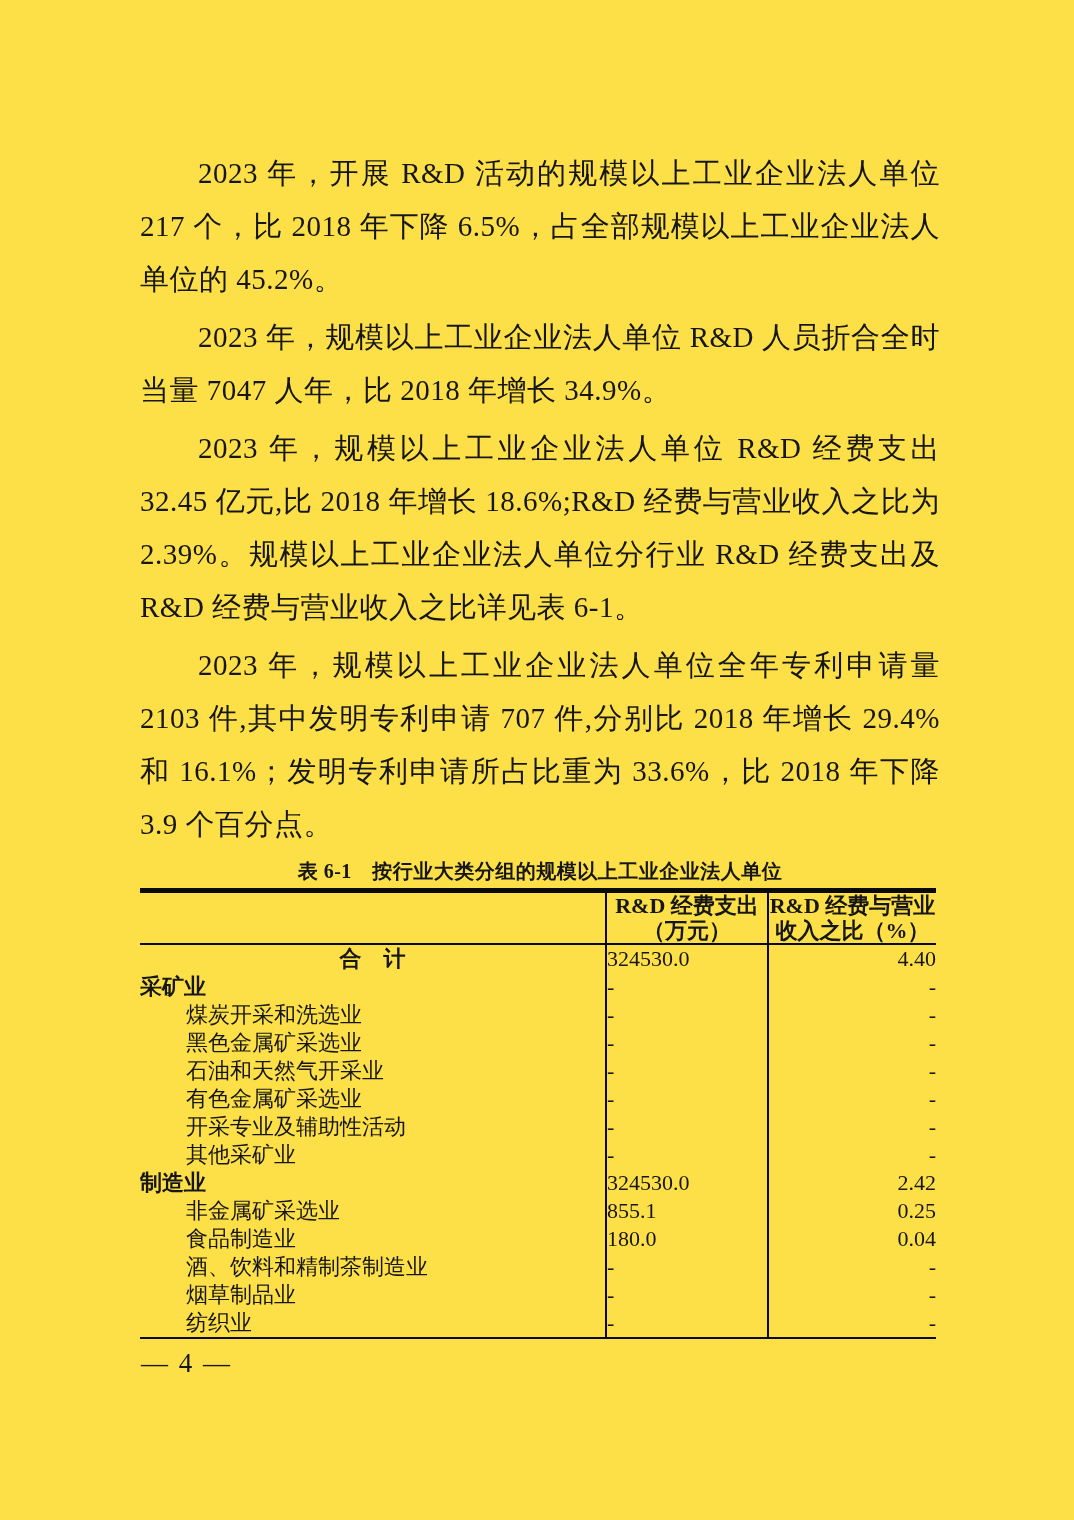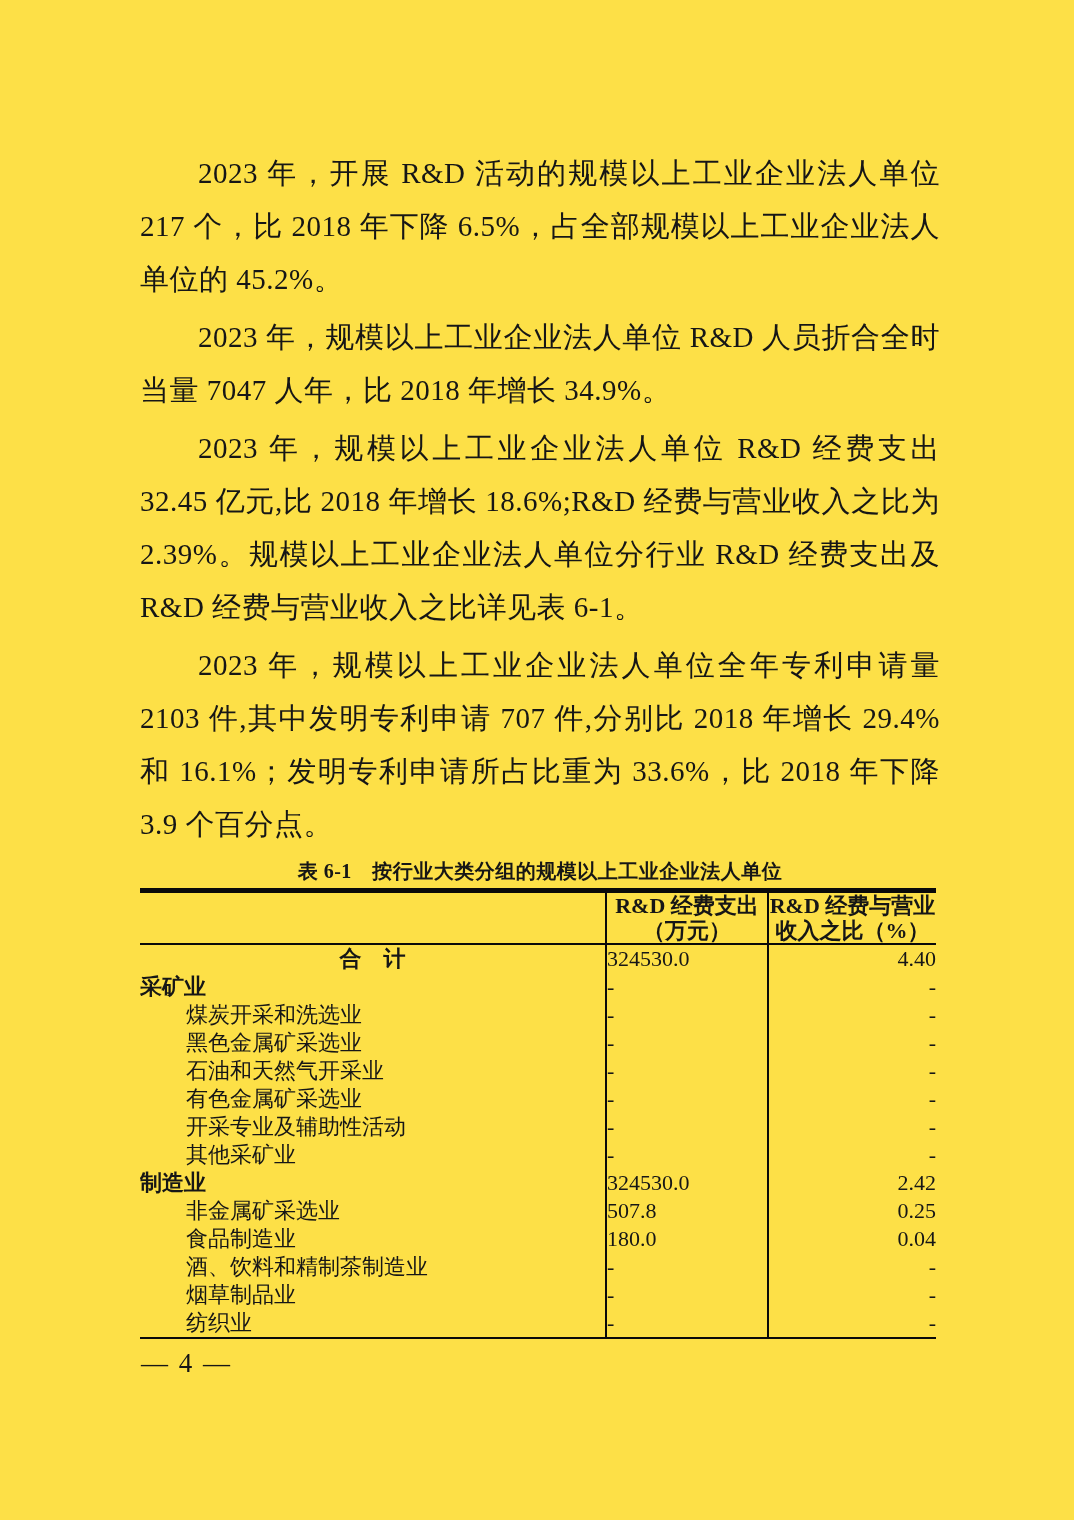--- a/index.html
+++ b/index.html
@@ -159,21 +159,21 @@
           <td class="c2">-</td>
           <td class="c3">-</td>
         </tr>
         <tr>
           <td class="c1 cat">制造业</td>
           <td class="c2">324530.0</td>
           <td class="c3">2.42</td>
         </tr>
         <tr>
           <td class="c1 sub">非金属矿采选业</td>
-          <td class="c2">507.8</td>
+          <td class="c2">855.1</td>
           <td class="c3">0.25</td>
         </tr>
         <tr>
           <td class="c1 sub">食品制造业</td>
           <td class="c2">180.0</td>
           <td class="c3">0.04</td>
         </tr>
         <tr>
           <td class="c1 sub">酒、饮料和精制茶制造业</td>
           <td class="c2">-</td>

